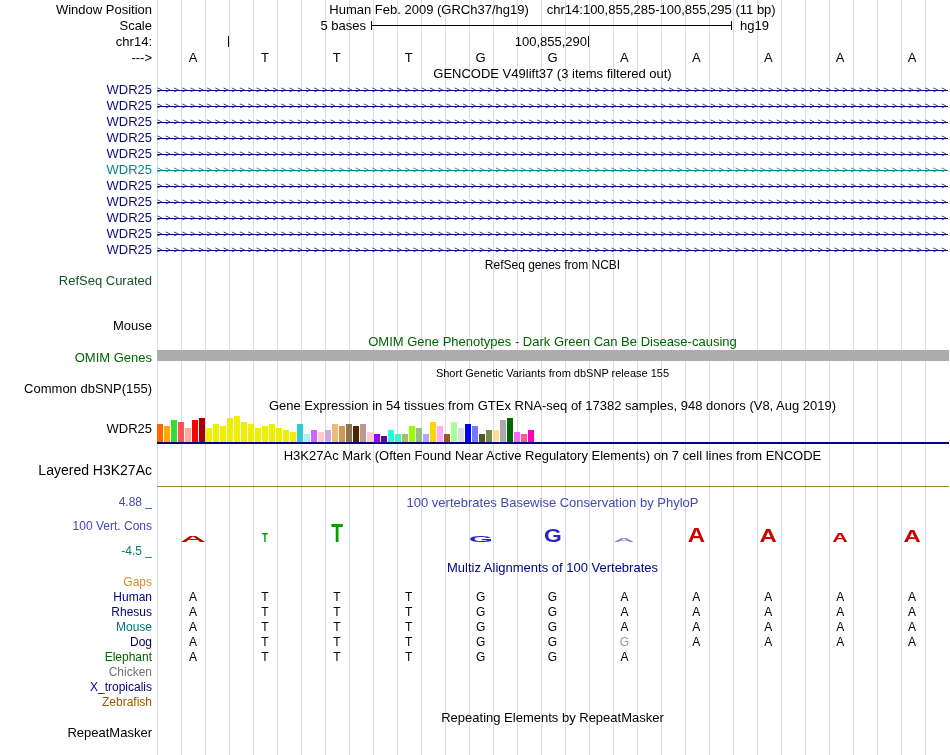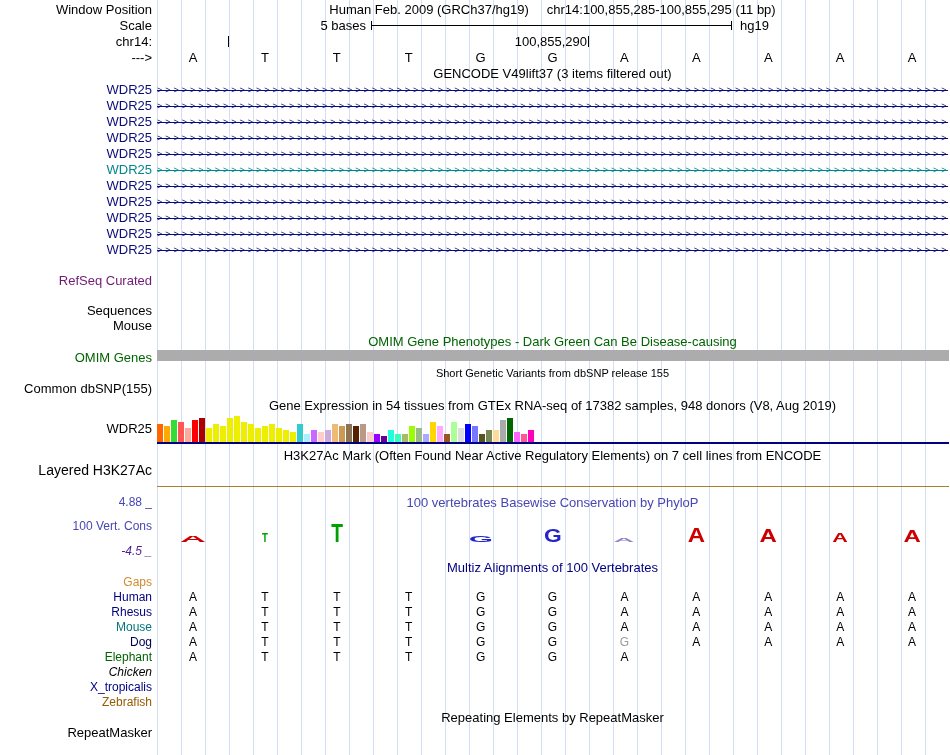--- a/index.html
+++ b/index.html
@@ -156,27 +156,27 @@
       </div>
       <div class="gene-row" style="top: 160px; color: rgb(12, 12, 120);">
         <div class="side-label">WDR25</div>
         <div class="arrow-lane">
           <span class="aline"></span>
           <span class="achars">&gt;&gt;&gt;&gt;&gt;&gt;&gt;&gt;&gt;&gt;&gt;&gt;&gt;&gt;&gt;&gt;&gt;&gt;&gt;&gt;&gt;&gt;&gt;&gt;&gt;&gt;&gt;&gt;&gt;&gt;&gt;&gt;&gt;&gt;&gt;&gt;&gt;&gt;&gt;&gt;&gt;&gt;&gt;&gt;&gt;&gt;&gt;&gt;&gt;&gt;&gt;&gt;&gt;&gt;&gt;&gt;&gt;&gt;&gt;&gt;&gt;&gt;&gt;&gt;&gt;&gt;&gt;&gt;&gt;&gt;&gt;&gt;&gt;&gt;&gt;&gt;&gt;&gt;&gt;&gt;&gt;&gt;&gt;&gt;&gt;&gt;&gt;&gt;&gt;&gt;&gt;&gt;&gt;&gt;&gt;&gt;&gt;&gt;&gt;&gt;&gt;&gt;&gt;&gt;&gt;&gt;&gt;&gt;&gt;&gt;&gt;&gt;&gt;&gt;&gt;&gt;&gt;&gt;&gt;&gt;</span>
         </div>
       </div>
     </div>
 
+  <div class="row f12" style="top:258px">
+    <div class="ctr">RefSeq genes from NCBI</div>
+  </div>
   <div class="row" style="top:273px">
-    <div class="side-label" style="color: #701a75;">RefSeq Curated</div>
-  </div>
-
-  <div class="row" style="top:303px">
-    <div class="side-label">Sequences</div>
-  </div>
+    <div class="side-label" style="color: #14532d;">RefSeq Curated</div>
+  </div>
+
   <div class="row" style="top:318px">
     <div class="side-label">Mouse</div>
   </div>
 
   <div class="row" style="top:334px">
     <div class="ctr" style="color: rgb(0, 100, 0);">OMIM Gene Phenotypes - Dark Green Can Be Disease-causing</div>
   </div>
   <div class="row" style="top:350px">
     <div class="side-label" style="color: rgb(0, 100, 0);">OMIM Genes</div>
   </div>
@@ -274,21 +274,21 @@
       <span class="cons-glyph" style="left: 143.818px; color: rgb(0, 160, 0); transform: scale(0.8, 1.1);">T</span>
       <span class="cons-glyph" style="left: 287.636px; color: rgb(36, 36, 200); transform: scale(1.3, 0.35);">G</span>
       <span class="cons-glyph" style="left: 359.545px; color: rgb(36, 36, 200); transform: scale(0.95, 0.75);">G</span>
       <span class="cons-glyph" style="left: 431.455px; color: rgb(147, 130, 198); transform: scale(1.2, 0.25);">A</span>
       <span class="cons-glyph" style="left: 503.364px; color: rgb(204, 0, 0); transform: scale(1, 0.85);">A</span>
       <span class="cons-glyph" style="left: 575.273px; color: rgb(204, 0, 0); transform: scale(1, 0.75);">A</span>
       <span class="cons-glyph" style="left: 647.182px; color: rgb(204, 0, 0); transform: scale(0.9, 0.55);">A</span>
       <span class="cons-glyph" style="left: 719.091px; color: rgb(204, 0, 0); transform: scale(1, 0.7);">A</span>
     </div>
   <div class="row f12" style="top:544px">
-    <div class="side-label" style="color: #4c1d95; font-style: italic;">-4.5 _</div>
+    <div class="side-label" style="color: #0f766e;">-4.5 _</div>
   </div>
 
   <div class="row" style="top:560px">
     <div class="ctr" style="color: rgb(0, 0, 128);">Multiz Alignments of 100 Vertebrates</div>
   </div>
   <div id="species-rows">
       <div class="sp-row" style="top: 0px;">
         <div class="side-label" style="color: rgb(206, 140, 44);">Gaps</div>
         <div class="sp-lane"></div>
       </div>
@@ -362,21 +362,21 @@
           <span class="base-slot" style="left: 0px; color: rgb(0, 0, 0);">A</span>
           <span class="base-slot" style="left: 71.9091px; color: rgb(0, 0, 0);">T</span>
           <span class="base-slot" style="left: 143.818px; color: rgb(0, 0, 0);">T</span>
           <span class="base-slot" style="left: 215.727px; color: rgb(0, 0, 0);">T</span>
           <span class="base-slot" style="left: 287.636px; color: rgb(0, 0, 0);">G</span>
           <span class="base-slot" style="left: 359.545px; color: rgb(0, 0, 0);">G</span>
           <span class="base-slot" style="left: 431.455px; color: rgb(0, 0, 0);">A</span>
         </div>
       </div>
       <div class="sp-row" style="top: 90px;">
-        <div class="side-label" style="color: #000000; font-style: italic;">Chicken</div>
+        <div class="side-label" style="color: #737373;">Chicken</div>
         <div class="sp-lane"></div>
       </div>
       <div class="sp-row" style="top: 105px;">
         <div class="side-label" style="color: rgb(0, 0, 128);">X_tropicalis</div>
         <div class="sp-lane"></div>
       </div>
       <div class="sp-row" style="top: 120px;">
         <div class="side-label" style="color: rgb(151, 90, 0);">Zebrafish</div>
         <div class="sp-lane"></div>
       </div>

